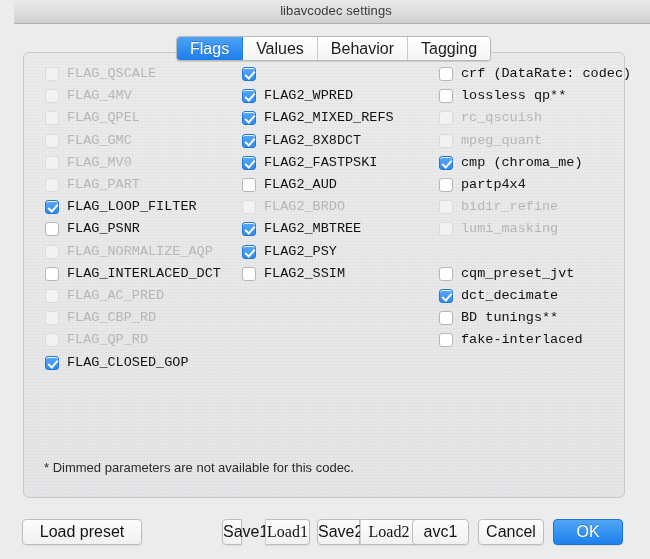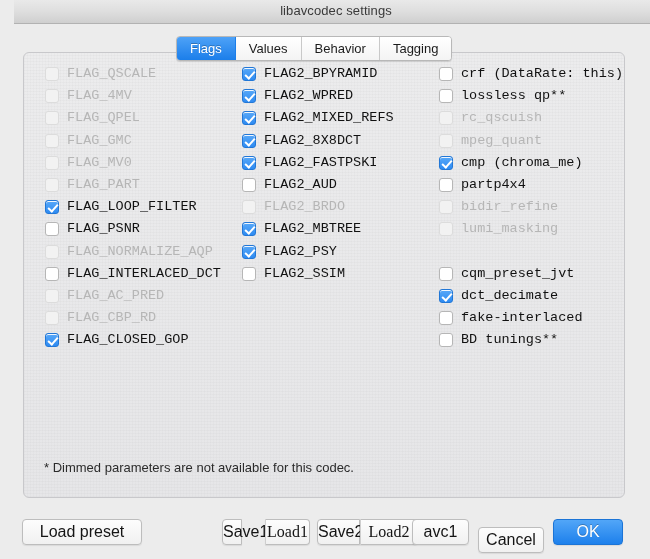--- a/index.html
+++ b/index.html
@@ -57,21 +57,21 @@
     display: flex;
     background: #fefefe;
     border: 1px solid #b8b8b8;
     border-radius: 4px;
     box-sizing: border-box;
     box-shadow: 0 1px 1px rgba(0,0,0,.12);
     overflow: hidden;
     z-index: 5;
   }
   #tabbar .tab {
-    font-size: 13px;
+    font-size: 16px;
     color: #1c1c1c;
     padding: 0 13px;
     line-height: 23px;
     height: 23px;
     border-right: 1px solid #c9c9c9;
     background: linear-gradient(180deg,#ffffff 0%,#f4f4f4 100%);
     white-space: nowrap;
   }
   #tabbar .tab:last-child { border-right: none; }
   #tabbar .tab.active {
@@ -179,21 +179,21 @@
   }
   .btn.grouped-l { border-radius: 4px 0 0 4px; }
   .btn.grouped-r { border-radius: 0 4px 4px 0; border-left: 1px solid #cfcfcf; font-family: Liberation Serif, serif; }
 
   #btn-load-preset { left: 22px;  top: 519px; width: 120px; }
   #btn-save1       { left: 222px; top: 519px; width: 20px;  }
   #btn-load1       { left: 265px; top: 519px; width: 45px;  }
   #btn-save2       { left: 317px; top: 519px; width: 43px;  }
   #btn-load2       { left: 360px; top: 519px; width: 58px;  }
   #btn-avc1        { left: 412px; top: 519px; width: 57px;  }
-  #btn-cancel      { left: 478px; top: 519px; width: 66px; margin-top: 8px;  }
+  #btn-cancel      { left: 478px; top: 519px; width: 66px;  }
   #btn-ok          { left: 553px; top: 519px; width: 70px;  }
 </style>
 </head>
 <body>
 
 <div id="behind-strip"></div>
 
 <div id="window">
 
   <div id="titlebar">
@@ -251,28 +251,31 @@
         </div>
         <div class="cbrow">
           <span class="cbox dim"></span>
           <span class="cblabel dim">FLAG_AC_PRED</span>
         </div>
         <div class="cbrow">
           <span class="cbox dim"></span>
           <span class="cblabel dim">FLAG_CBP_RD</span>
         </div>
         <div class="cbrow">
+          <span class="cbox dim"></span>
+          <span class="cblabel dim">FLAG_QP_RD</span>
+        </div>
+        <div class="cbrow">
           <span class="cbox checked"></span>
           <span class="cblabel">FLAG_CLOSED_GOP</span>
         </div>
       </div>
     <div class="col" id="col2">
         <div class="cbrow">
           <span class="cbox checked"></span>
-          <span class="cblabel">FLAG2_BPYRAMID</span>
         </div>
         <div class="cbrow">
           <span class="cbox checked"></span>
           <span class="cblabel">FLAG2_WPRED</span>
         </div>
         <div class="cbrow">
           <span class="cbox checked"></span>
           <span class="cblabel">FLAG2_MIXED_REFS</span>
         </div>
         <div class="cbrow">
@@ -300,21 +303,21 @@
           <span class="cblabel">FLAG2_PSY</span>
         </div>
         <div class="cbrow">
           <span class="cbox"></span>
           <span class="cblabel">FLAG2_SSIM</span>
         </div>
       </div>
     <div class="col" id="col3">
         <div class="cbrow">
           <span class="cbox"></span>
-          <span class="cblabel">crf (DataRate: this)</span>
+          <span class="cblabel">crf (DataRate: codec)</span>
         </div>
         <div class="cbrow">
           <span class="cbox"></span>
           <span class="cblabel">lossless qp**</span>
         </div>
         <div class="cbrow">
           <span class="cbox dim"></span>
           <span class="cblabel dim">rc_qscuish</span>
         </div>
         <div class="cbrow">
@@ -341,25 +344,25 @@
         <div class="cbrow">
           <span class="cbox"></span>
           <span class="cblabel">cqm_preset_jvt</span>
         </div>
         <div class="cbrow">
           <span class="cbox checked"></span>
           <span class="cblabel">dct_decimate</span>
         </div>
         <div class="cbrow">
           <span class="cbox"></span>
+          <span class="cblabel">BD tunings**</span>
+        </div>
+        <div class="cbrow">
+          <span class="cbox"></span>
           <span class="cblabel">fake-interlaced</span>
-        </div>
-        <div class="cbrow">
-          <span class="cbox"></span>
-          <span class="cblabel">BD tunings**</span>
         </div>
       </div>
   </div>
 
   <div id="footnote">* Dimmed parameters are not available for this codec.</div>
 
   <div class="btn" id="btn-load-preset">Load preset</div>
   <div class="btn grouped-l" id="btn-save1">Save1</div>
   <div class="btn grouped-r" id="btn-load1">Load1</div>
   <div class="btn grouped-l" id="btn-save2">Save2</div>

